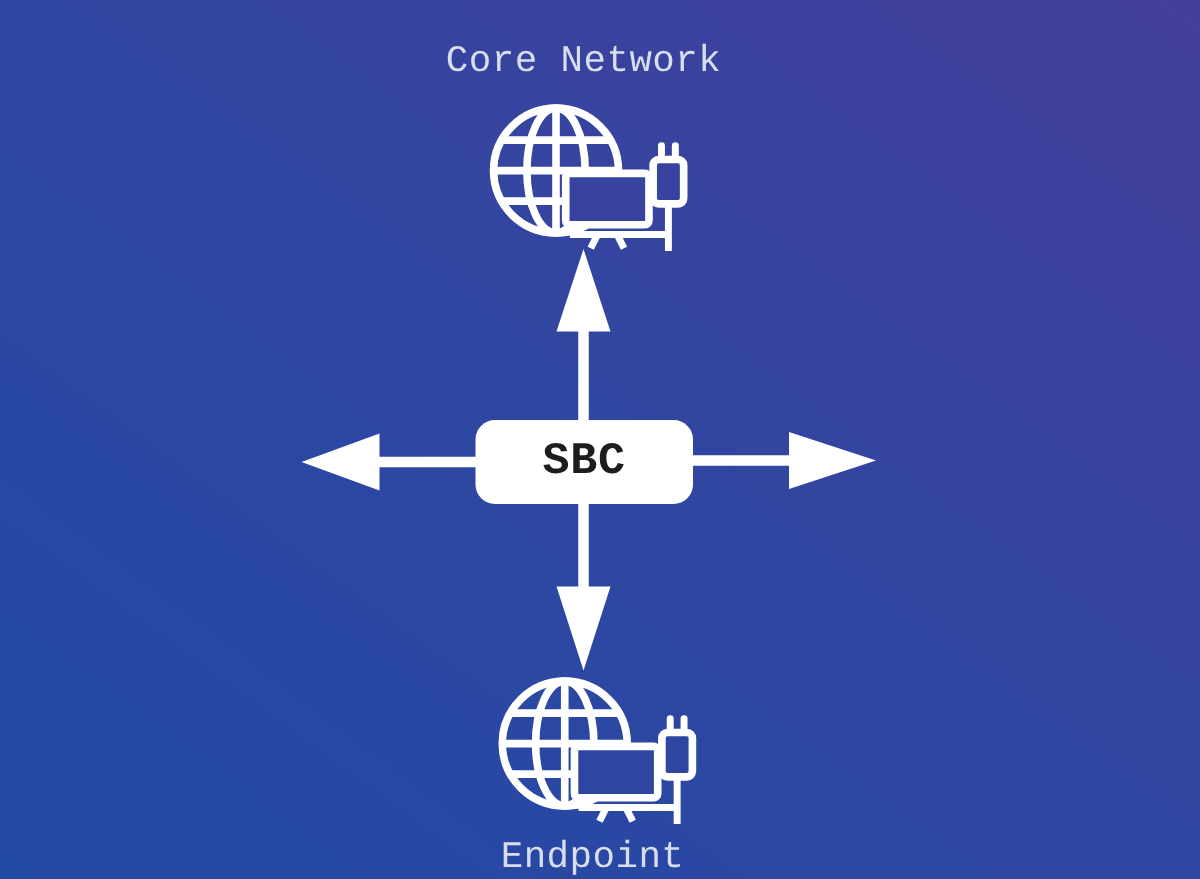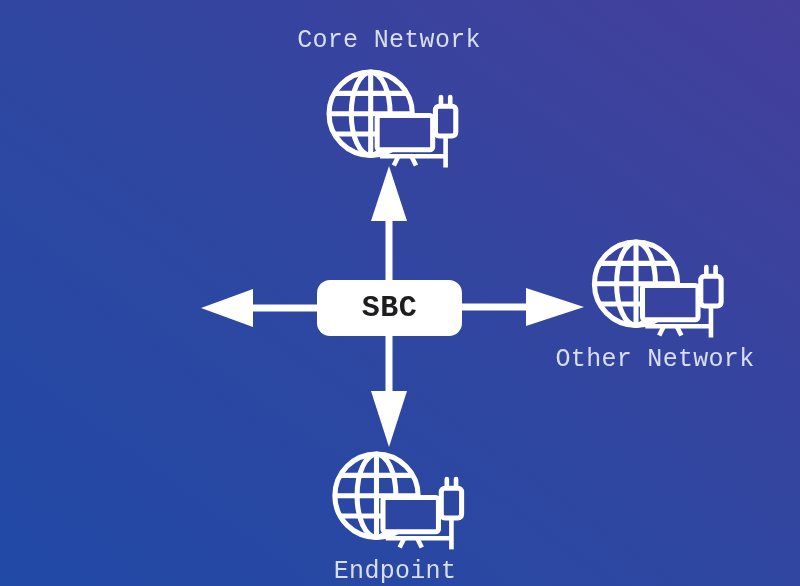--- a/index.html
+++ b/index.html
@@ -89,26 +89,20 @@
   </svg>
 
   <div class="cluster top" style="left:389px;top:24px;--icon-bg:#37439f">
     <div class="nlabel">Core Network</div>
     <svg class="neticon" viewBox="0 0 160 122">
       <use href="#net-icon"></use>
     </svg>
   </div>
 
 
-  <div class="cluster" style="left:655px;top:230px;--icon-bg:#38439f">
-    <svg class="neticon" viewBox="0 0 160 122">
-      <use href="#net-icon"></use>
-    </svg>
-    <div class="nlabel">Other Network</div>
-  </div>
 
   <div class="cluster" style="left:395px;top:442px;--icon-bg:#2c46a2">
     <svg class="neticon" viewBox="0 0 160 122">
       <use href="#net-icon"></use>
     </svg>
     <div class="nlabel">Endpoint</div>
   </div>
 
   <div class="sbc-box">
     <span>SBC</span>

